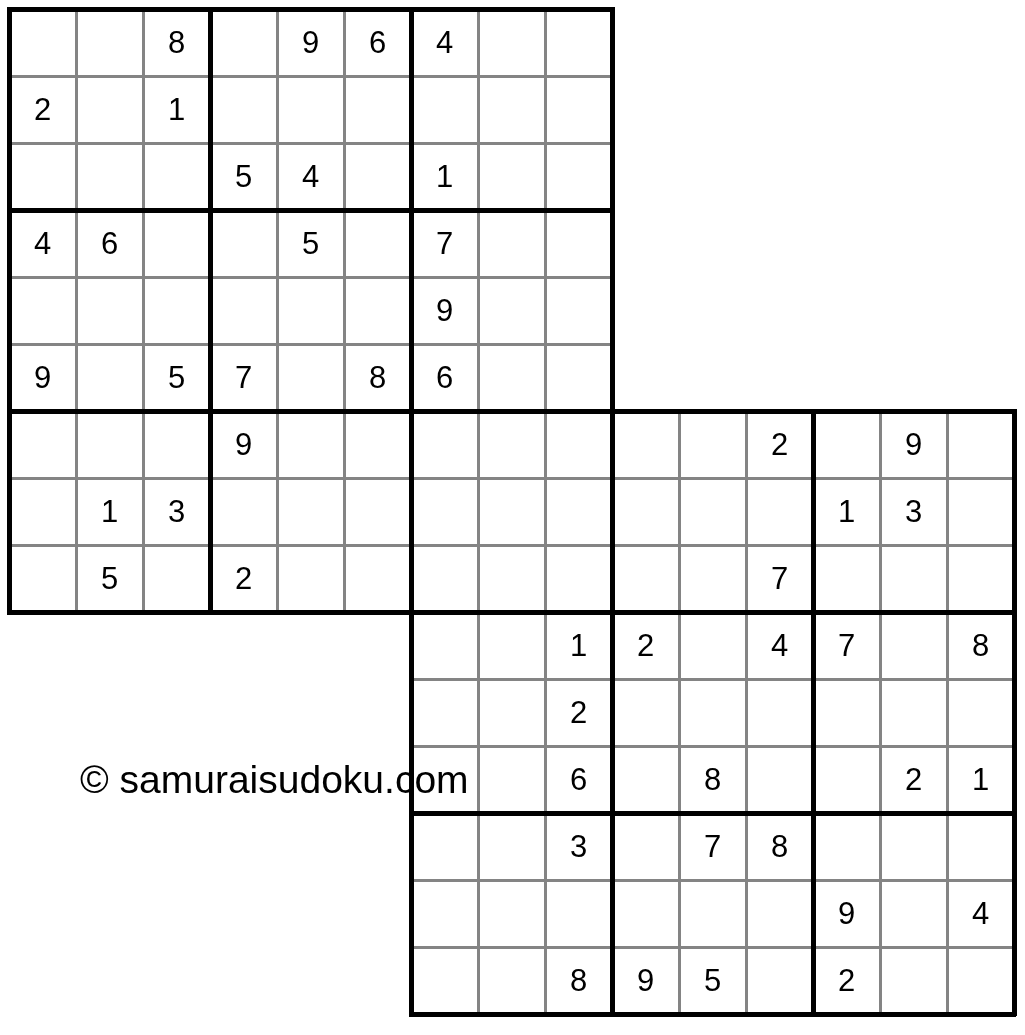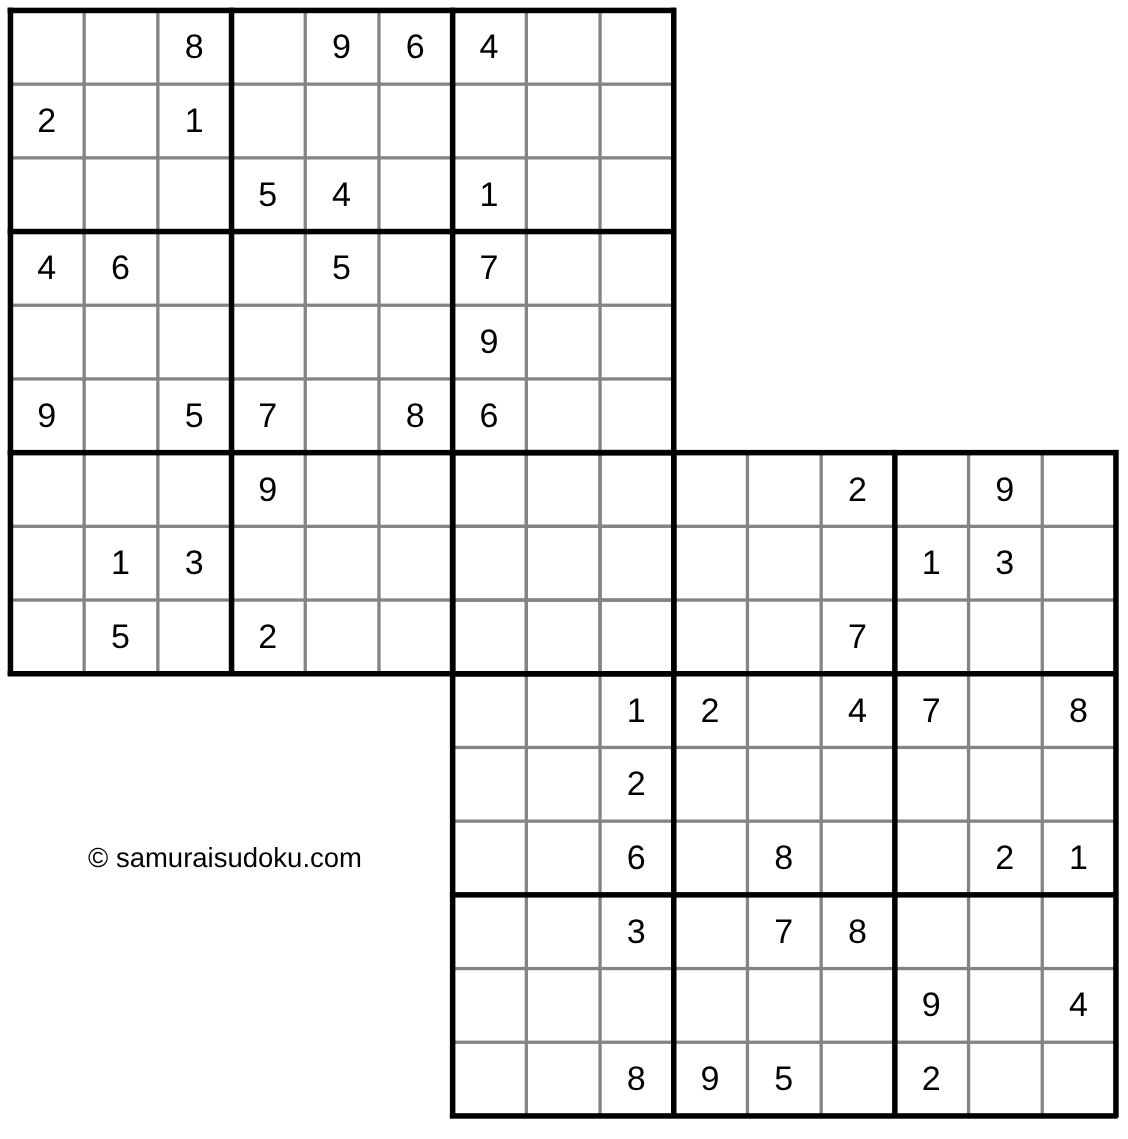--- a/index.html
+++ b/index.html
@@ -43,21 +43,21 @@
   }
   .line {
     position: absolute;
   }
   .line.thin  { background: var(--thin, #848484); z-index: 1; }
   .line.thick { background: var(--thick, #000000); z-index: 2; }
   .copyright {
     position: absolute;
     left: 80px;
     top: 763px;
-    font-size: 25px;
+    font-size: 39px;
     line-height: 34px;
     color: #000000;
     white-space: nowrap;
   }
 </style>
 </head>
 <body>
 
 <div class="board board-tl">
     <div class="cells">

